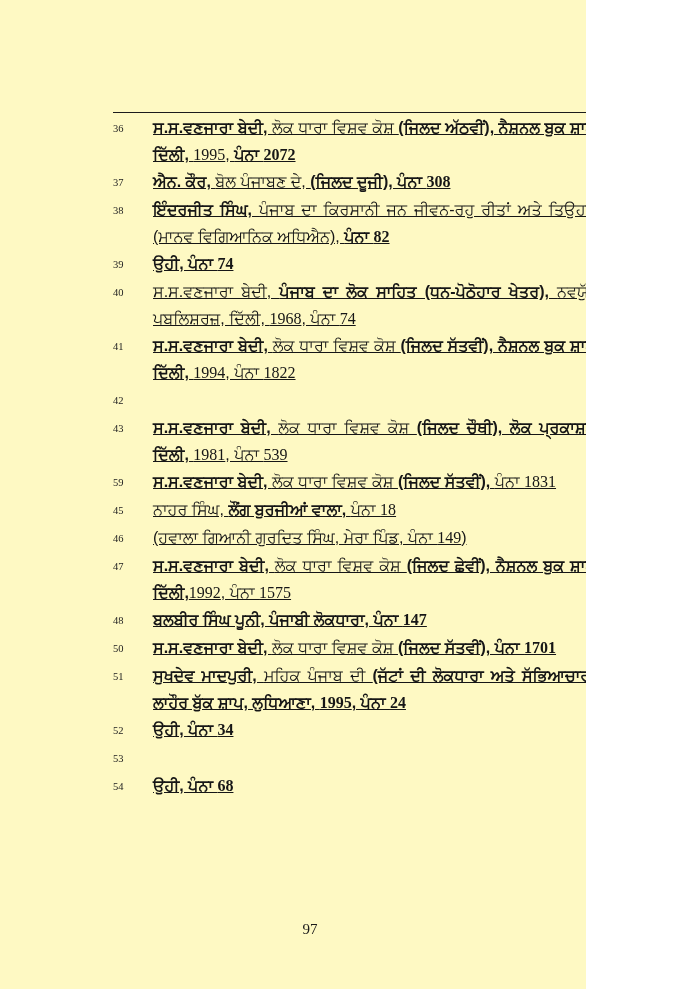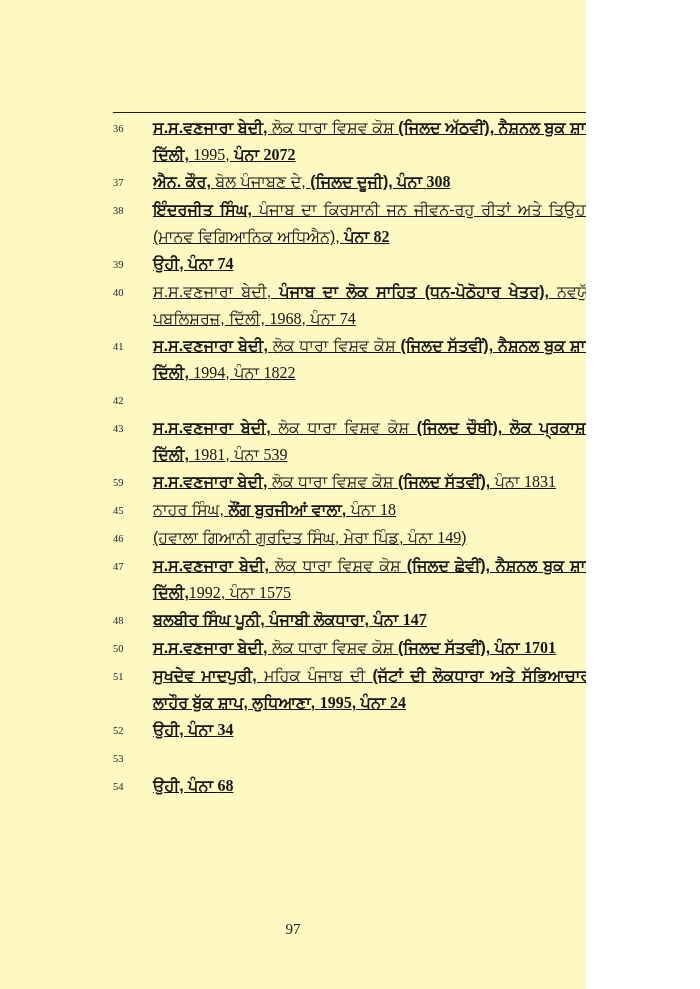--- a/index.html
+++ b/index.html
@@ -46,21 +46,21 @@
   }
   .fn-para {
     margin: 0;
     text-align: justify;
     text-justify: inter-word;
   }
   .b { font-weight: bold; }
   .num { font-family: "Liberation Serif", "DejaVu Serif", serif; }
   .page-number {
     position: absolute;
-    left: 0;
+    left: 17px;
     top: 921px;
     width: 100%;
     text-align: center;
     font-family: "Liberation Serif", "DejaVu Serif", serif;
     font-size: 15px;
     color: #1a1a1a;
   }
 </style>
 </head>
 <body>

